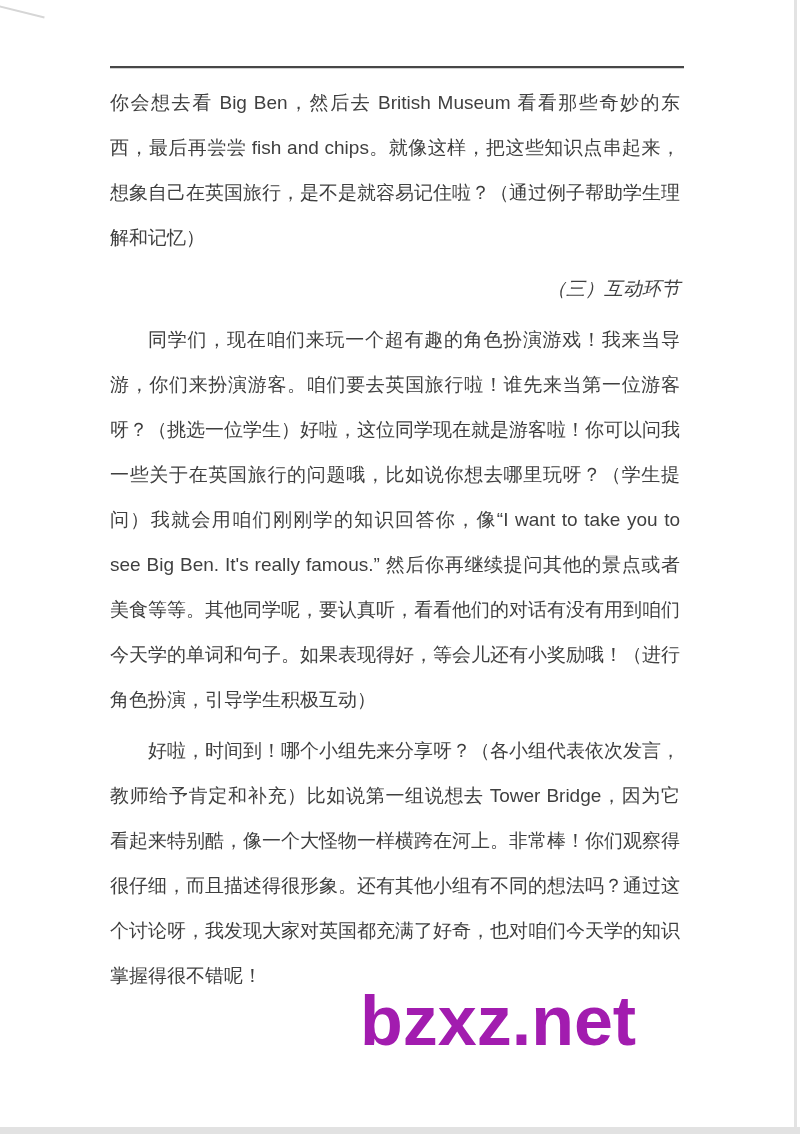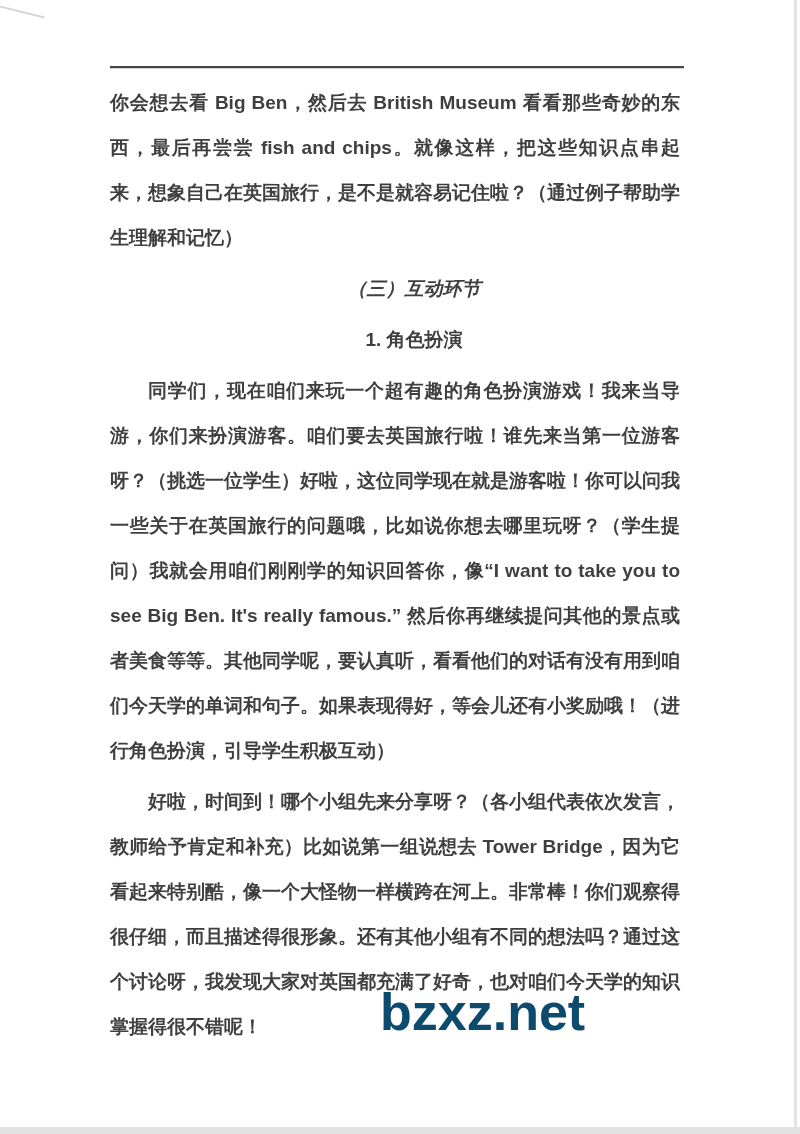--- a/index.html
+++ b/index.html
@@ -32,52 +32,51 @@
     left: 110px;
     top: 66px;
     width: 574px;
     height: 2px;
     background: #474747;
     box-shadow: 0 1px 0 rgba(70,70,70,0.25);
   }
   
   .watermark {
     position: absolute;
-    left: 380px;
+    left: 360px;
     top: 986px;
-    font-size: 52px;
+    font-size: 70px;
     font-weight: bold;
     letter-spacing: 0px;
     line-height: 1;
-    color: #0c4a6e;
+    color: #a21caf;
     z-index: 0;
     user-select: none;
   }
   .doc {
     position: absolute;
     left: 110px;
     top: 80px;
     width: 578px;
     z-index: 1;
     color: #3f3f3f;
     font-size: 19px;
     line-height: 45px;
     text-align: justify;
   }
   .doc p {
     margin: 0 8px 6px 0;
     padding: 0;
-    font-weight: bold;
   }
   .para-indent {
     text-indent: 2em;
   }
   .heading {
     text-indent: 2em;
-    text-align: center;
+    text-align: right;
   }
   .heading-section {
     font-style: italic;
   }
   
   .edge-right {
     position: absolute;
     left: 794px;
     top: 0;
     width: 3px;
@@ -103,21 +102,20 @@
   <div class="top-rule"></div>
 
   <div class="watermark">bzxz.net</div>
 
   <div class="doc">
 
     <p>你会想去看 Big Ben，然后去 British Museum 看看那些奇妙的东西，最后再尝尝 fish and chips。就像这样，把这些知识点串起来，想象自己在英国旅行，是不是就容易记住啦？（通过例子帮助学生理解和记忆）</p>
 
     <p class="heading heading-section">（三）互动环节</p>
 
-    <p class="heading">1. 角色扮演</p>
 
     <p class="para-indent">同学们，现在咱们来玩一个超有趣的角色扮演游戏！我来当导游，你们来扮演游客。咱们要去英国旅行啦！谁先来当第一位游客呀？（挑选一位学生）好啦，这位同学现在就是游客啦！你可以问我一些关于在英国旅行的问题哦，比如说你想去哪里玩呀？（学生提问）我就会用咱们刚刚学的知识回答你，像“I want to take you to see Big Ben. It's really famous.” 然后你再继续提问其他的景点或者美食等等。其他同学呢，要认真听，看看他们的对话有没有用到咱们今天学的单词和句子。如果表现得好，等会儿还有小奖励哦！（进行角色扮演，引导学生积极互动）</p>
 
 
 
     <p class="para-indent">好啦，时间到！哪个小组先来分享呀？（各小组代表依次发言，教师给予肯定和补充）比如说第一组说想去 Tower Bridge，因为它看起来特别酷，像一个大怪物一样横跨在河上。非常棒！你们观察得很仔细，而且描述得很形象。还有其他小组有不同的想法吗？通过这个讨论呀，我发现大家对英国都充满了好奇，也对咱们今天学的知识掌握得很不错呢！</p>
 
   </div>
 
   <div class="edge-right"></div>

